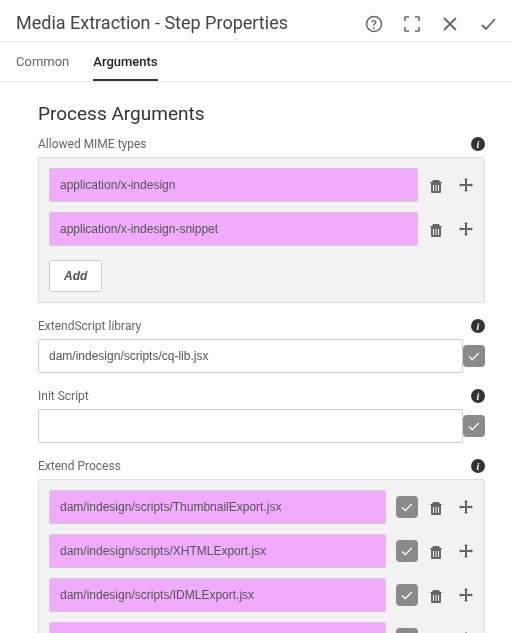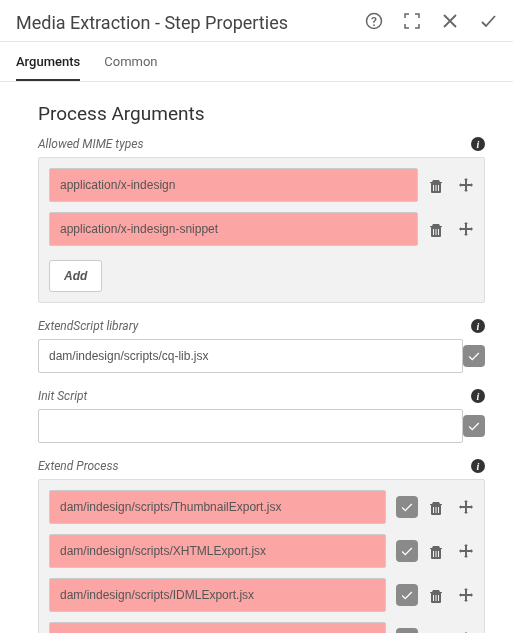--- a/index.html
+++ b/index.html
@@ -5,21 +5,21 @@
   * { box-sizing: border-box; margin: 0; padding: 0; }
   body {
     font-family: -apple-system, BlinkMacSystemFont, "Segoe UI", Roboto, Arial, sans-serif;
     font-size: 13px;
     color: #333;
     background: #fff;
     width: 513px;
   }
   .header {
     display: flex;
-    align-items: flex-start;
+    align-items: flex-end;
     padding: 12px 16px 8px 16px;
     border-bottom: 1px solid #e8e8e8;
     gap: 12px;
   }
   .header h1 {
     font-size: 18px;
     font-weight: 400;
     color: #444;
     flex: 1;
   }
@@ -70,21 +70,20 @@
   }
   .field-label-row {
     display: flex;
     justify-content: space-between;
     align-items: center;
     margin-bottom: 6px;
   }
   .field-label {
     font-size: 12px;
     color: #666;
-    font-style: italic;
   }
   .info-icon {
     width: 14px;
     height: 14px;
     border-radius: 50%;
     background: #333;
     color: #fff;
     font-size: 10px;
     font-weight: bold;
     font-style: italic;
@@ -107,21 +106,21 @@
     margin-bottom: 10px;
   }
   .text-input {
     flex: 1;
     height: 34px;
     padding: 6px 10px;
     font-size: 12px;
     color: #555;
     border: 1px solid #ccc;
     border-radius: 2px;
-    background: #fca5a5;
+    background: #f0abfc;
   }
   .chk-box {
     width: 22px;
     height: 22px;
     border-radius: 4px;
     background: #8a8a8a;
     display: inline-flex;
     align-items: center;
     justify-content: center;
     color: #fff;
@@ -212,22 +211,22 @@
       </span>
     <span class="icon-btn">
         <svg viewBox="0 0 18 18">
           <use href="#svg-accept"></use>
         </svg>
       </span>
   </div>
 </div>
 
 <div class="tabs">
+  <div class="tab">Common</div>
   <div class="tab active">Arguments</div>
-  <div class="tab">Common</div>
 </div>
 
 <div class="content">
   <div class="section-title">Process Arguments</div>
 
   <div class="field">
     <div class="field-label-row">
       <span class="field-label">Allowed MIME types</span>
       <span class="info-icon">i</span>
     </div>

